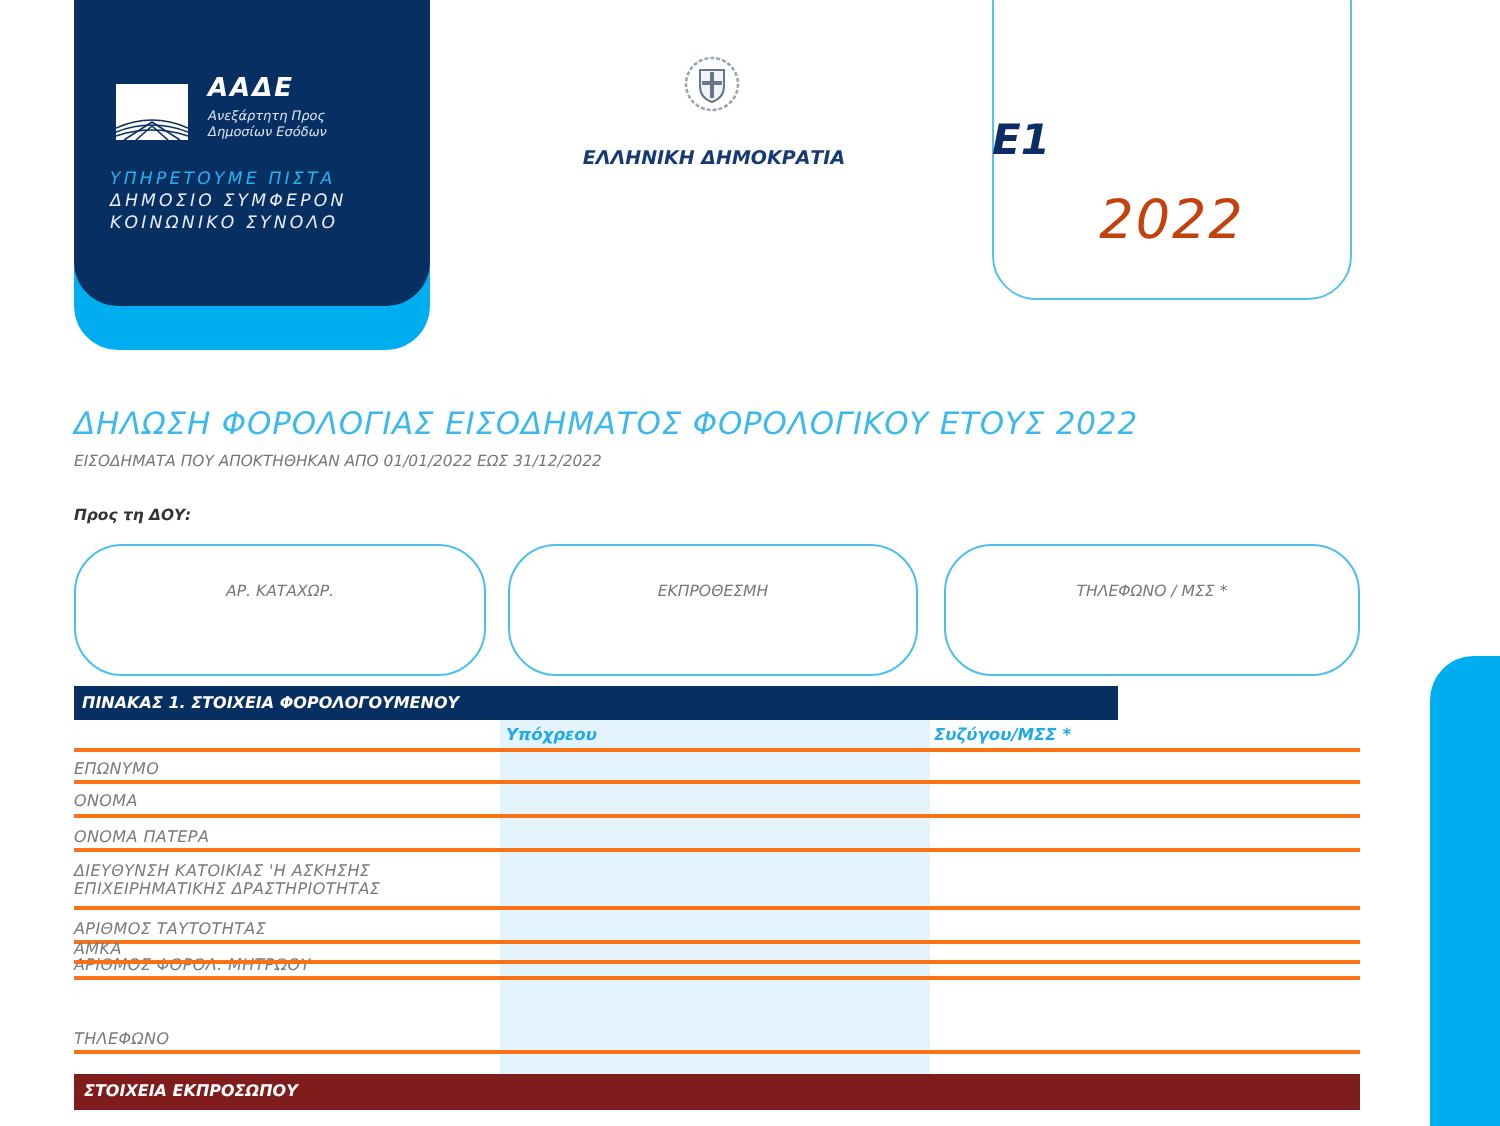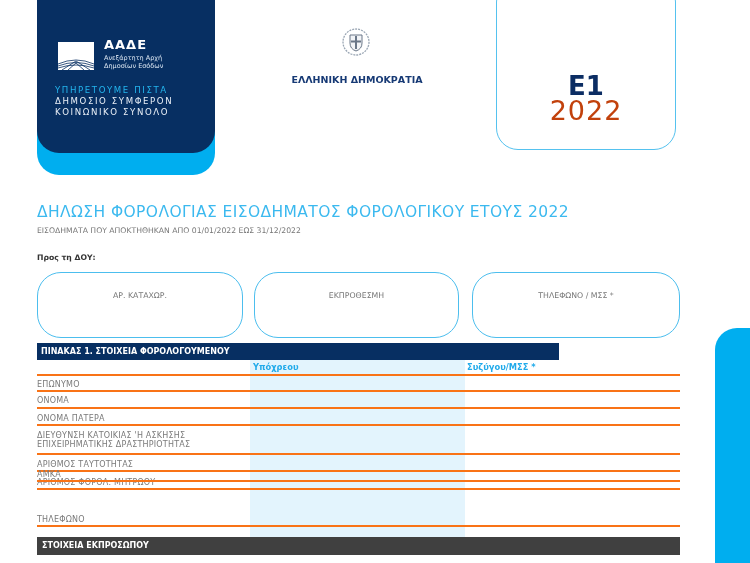--- a/index.html
+++ b/index.html
@@ -1,72 +1,72 @@
 <!DOCTYPE html>
 <html><head>
 <meta charset="utf-8">
 <style>
   html, body { margin:0; padding:0; }
   body {
     width:750px; height:563px; overflow:hidden; position:relative;
     background:#ffffff; font-family:"DejaVu Sans", sans-serif;
   }
-  .abs { position:absolute; }
+  .abs { position:absolute;font-style:italic; }
   
   .logo-shadow { left:37px; top:0; width:178px; height:175px; background:#00aeef; border-radius:0 0 22px 22px; }
   .logo { left:37px; top:0; width:178px; height:153px; background:#072f62; border-radius:0 0 22px 22px; }
   .logo-mark { left:58px; top:42px; width:36px; height:28px; background:#ffffff; }
   .logo-mark svg { display:block; }
   .logo-name { left:104px; top:37px; color:#fff; font-weight:bold; font-size:13px; letter-spacing:1px; }
   .logo-sub1 { left:104px; top:54px; color:#dbe6f2; font-size:6.5px; }
   .logo-sub2 { left:104px; top:62px; color:#dbe6f2; font-size:6.5px; }
   .slogan1 { left:55px; top:85px; color:#23b5ee; font-size:8.6px; letter-spacing:1.6px; }
   .slogan2 { left:55px; top:96px; color:#e8eef6; font-size:8.6px; letter-spacing:1.6px; }
   .slogan3 { left:55px; top:107px; color:#e8eef6; font-size:8.6px; letter-spacing:1.6px; }
   
   .emblem { left:342px; top:28px; width:28px; height:28px; }
   .gov-text { left:272px; top:74px; width:170px; text-align:center; color:#173a75; font-size:9.5px; font-weight:bold; }
   
   .e1-box { left:496px; top:-20px; width:180px; height:170px; border:1.5px solid #55c2ef; border-radius:22px; box-sizing:border-box; }
-  .e1-code { left:496px; top:71px; width:180px; text-align:center; color:#0b2d63; font-size:26px; font-weight:bold; }
+  .e1-code { left:496px; top:58px; width:180px; text-align:left; color:#0b2d63; font-size:21px; font-weight:bold; }
   .e1-year { left:496px; top:95px; width:180px; text-align:center; color:#c2410c; font-size:27px; letter-spacing:1px; }
   
   .title { left:37px; top:203px; color:#3bb9ef; font-size:15.5px; letter-spacing:0.4px; white-space:nowrap; }
   .subtitle { left:37px; top:226px; color:#777; font-size:7.7px; white-space:nowrap; }
   .doy { left:37px; top:253px; color:#333; font-size:7.7px; font-weight:bold; }
   
   .pill { top:272px; height:66px; border:1.5px solid #4cbeee; border-radius:24px; box-sizing:border-box; text-align:center; padding-top:18px; color:#777; font-size:7.8px; }
   
   .tbl-head { left:37px; top:343px; width:522px; height:17px; background:#072f62; color:#fff; font-size:8px; font-weight:bold; line-height:17px; padding-left:4px; box-sizing:border-box; }
   .col-bg { left:250px; top:360px; width:215px; height:180px; background:#e3f4fd; }
   .col-h { top:362px; font-size:8.3px; font-weight:bold; color:#20aaea; }
   .row { left:37px; width:643px; border-bottom:2px solid #f97316; }
   .row-label { position:absolute; left:0; color:#7a7a7a; font-size:8px; line-height:9px; letter-spacing:0.2px; }
-  .section-bar { left:37px; top:537px; width:643px; height:18px; background:#404040; color:#fff; font-size:8px; font-weight:bold; line-height:18px; padding-left:5px; box-sizing:border-box; }
+  .section-bar { left:37px; top:537px; width:643px; height:18px; background:#7f1d1d; color:#fff; font-size:8px; font-weight:bold; line-height:18px; padding-left:5px; box-sizing:border-box; }
   .side-tab { left:715px; top:328px; width:40px; height:240px; background:#00aeef; border-radius:22px 0 0 0; }
 </style>
 </head>
 <body>
 
 <div class="abs logo-shadow"></div>
 <div class="abs logo"></div>
 <div class="abs logo-mark">
   <svg width="36" height="28" viewBox="0 0 36 28">
     <rect width="36" height="28" fill="#ffffff"></rect>
     <g stroke="#072f62" stroke-width="0.8" fill="none">
       <path d="M0 22 Q18 14 36 22"></path>
       <path d="M0 24 Q18 17 36 24"></path>
       <path d="M0 26 Q18 20 36 26"></path>
       <path d="M4 28 L18 19 L32 28"></path>
       <path d="M10 28 L18 21 L26 28"></path>
     </g>
   </svg>
 </div>
 <div class="abs logo-name">ΑΑΔΕ</div>
-<div class="abs logo-sub1">Ανεξάρτητη Αρχή</div>
+<div class="abs logo-sub1">Ανεξάρτητη Προς</div>
 <div class="abs logo-sub2">Δημοσίων Εσόδων</div>
 <div class="abs slogan1">ΥΠΗΡΕΤΟΥΜΕ ΠΙΣΤΑ</div>
 <div class="abs slogan2">ΔΗΜΟΣΙΟ ΣΥΜΦΕΡΟΝ</div>
 <div class="abs slogan3">ΚΟΙΝΩΝΙΚΟ ΣΥΝΟΛΟ</div>
 
 <div class="abs emblem">
   <svg width="28" height="28" viewBox="0 0 28 28">
     <circle cx="14" cy="14" r="13" fill="none" stroke="#9aa6b4" stroke-width="1.3" stroke-dasharray="2 1"></circle>
     <path d="M8 7 H20 V15 Q20 21 14 23 Q8 21 8 15 Z" fill="#f2f4f7" stroke="#6a7788" stroke-width="1"></path>
     <rect x="13" y="8" width="2" height="13" fill="#6a7788"></rect>

